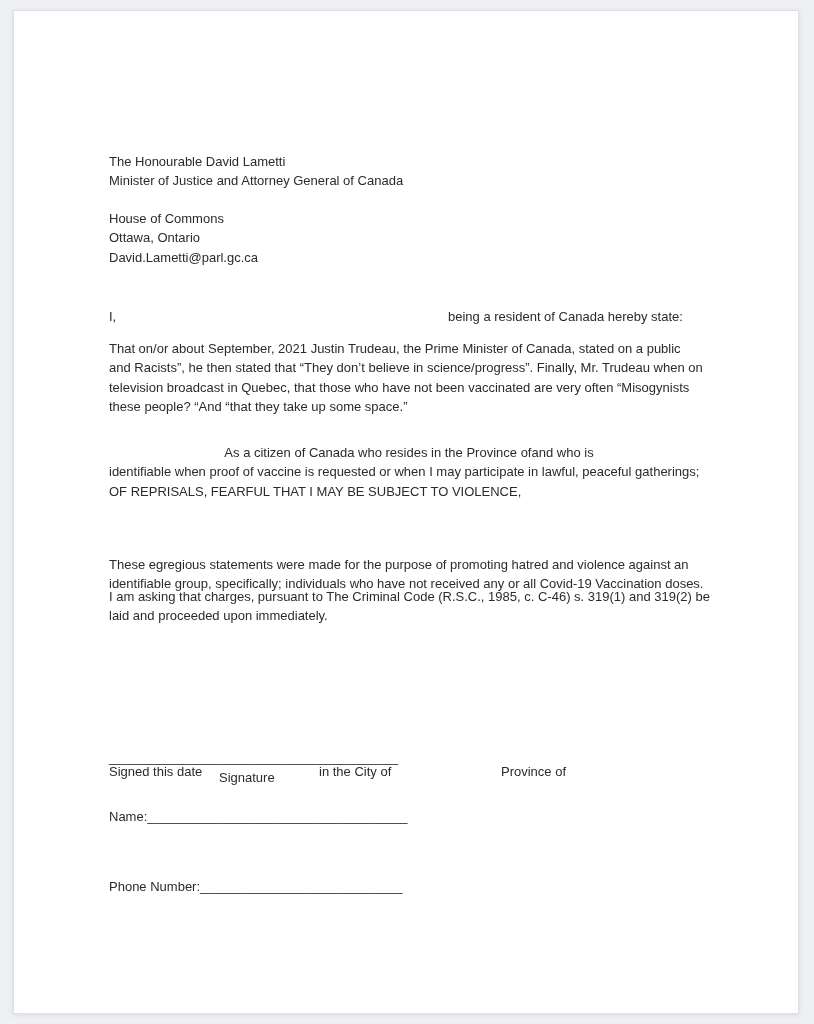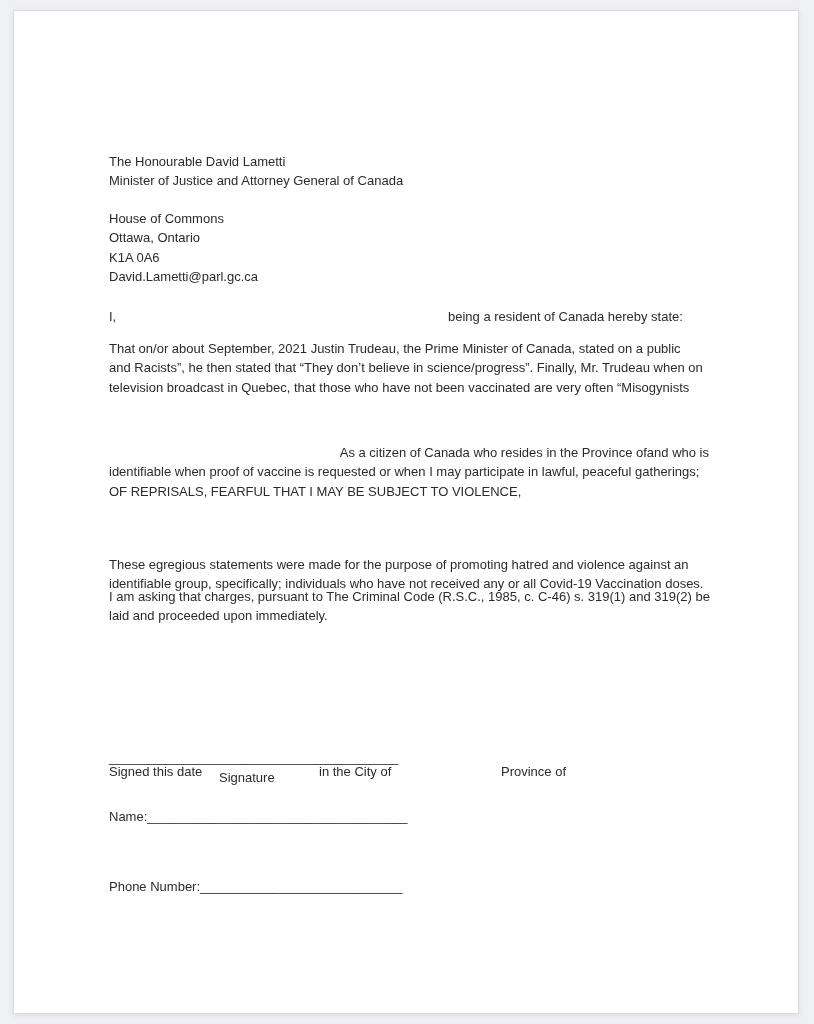--- a/index.html
+++ b/index.html
@@ -27,53 +27,53 @@
     left: 95px;
     width: 600px;
     color: #2b2b2b;
     font-size: 13px;
     line-height: 19.3px;
     margin-top: 48px;
   }
   .line { white-space: pre; }
   .rel { position: relative; }
   .decl-suffix { position: absolute; left: 339px; top: 0; white-space: pre; }
-  .row-flex { display: flex; justify-content: flex-end; white-space: pre; }
+  .row-flex { display: flex; justify-content: center; white-space: pre; }
   .signed-city { position: absolute; left: 210px; top: 0; white-space: pre; }
   .signed-prov { position: absolute; left: 392px; top: 0; white-space: pre; }
   .sig-label-indent { padding-left: 110px; }
   .blank-gap { display: inline-block; }
 </style>
 </head>
 <body>
 
 <div class="paper">
 
   <div class="block" style="top:93px;">
     <div class="line">The Honourable David Lametti</div>
     <div class="line">Minister of Justice and Attorney General of Canada</div>
   </div>
 
   <div class="block" style="top:150px;">
     <div class="line">House of Commons</div>
     <div class="line">Ottawa, Ontario</div>
-    <div class="line">K1A 0A6</div>
     <div class="line">David.Lametti@parl.gc.ca</div>
   </div>
 
   <div class="block rel" style="top:248px;">
     <span class="line">I,</span>
     <span class="blank-gap" style="width:300px;"></span>
     <span class="decl-suffix">being a resident of Canada hereby state:</span>
   </div>
 
   <div class="block" style="top:280px;">
     <div class="line">That on/or about September, 2021 Justin Trudeau, the Prime Minister of Canada, stated on a public</div>
     <div class="line">and Racists”, he then stated that “They don’t believe in science/progress”. Finally, Mr. Trudeau when on</div>
     <div class="line">television broadcast in Quebec, that those who have not been vaccinated are very often “Misogynists</div>
+    <div class="line">these people? “And “that they take up some space.”</div>
   </div>
 
   <div class="block" style="top:384px;">
     <div class="row-flex">
       <span>As a citizen of Canada who resides in the Province of</span>
       <span class="blank-gap"></span>
       <span>and who is</span>
     </div>
     <div class="line">identifiable when proof of vaccine is requested or when I may participate in lawful, peaceful gatherings;</div>
     <div class="line">OF REPRISALS, FEARFUL THAT I MAY BE SUBJECT TO VIOLENCE,</div>

